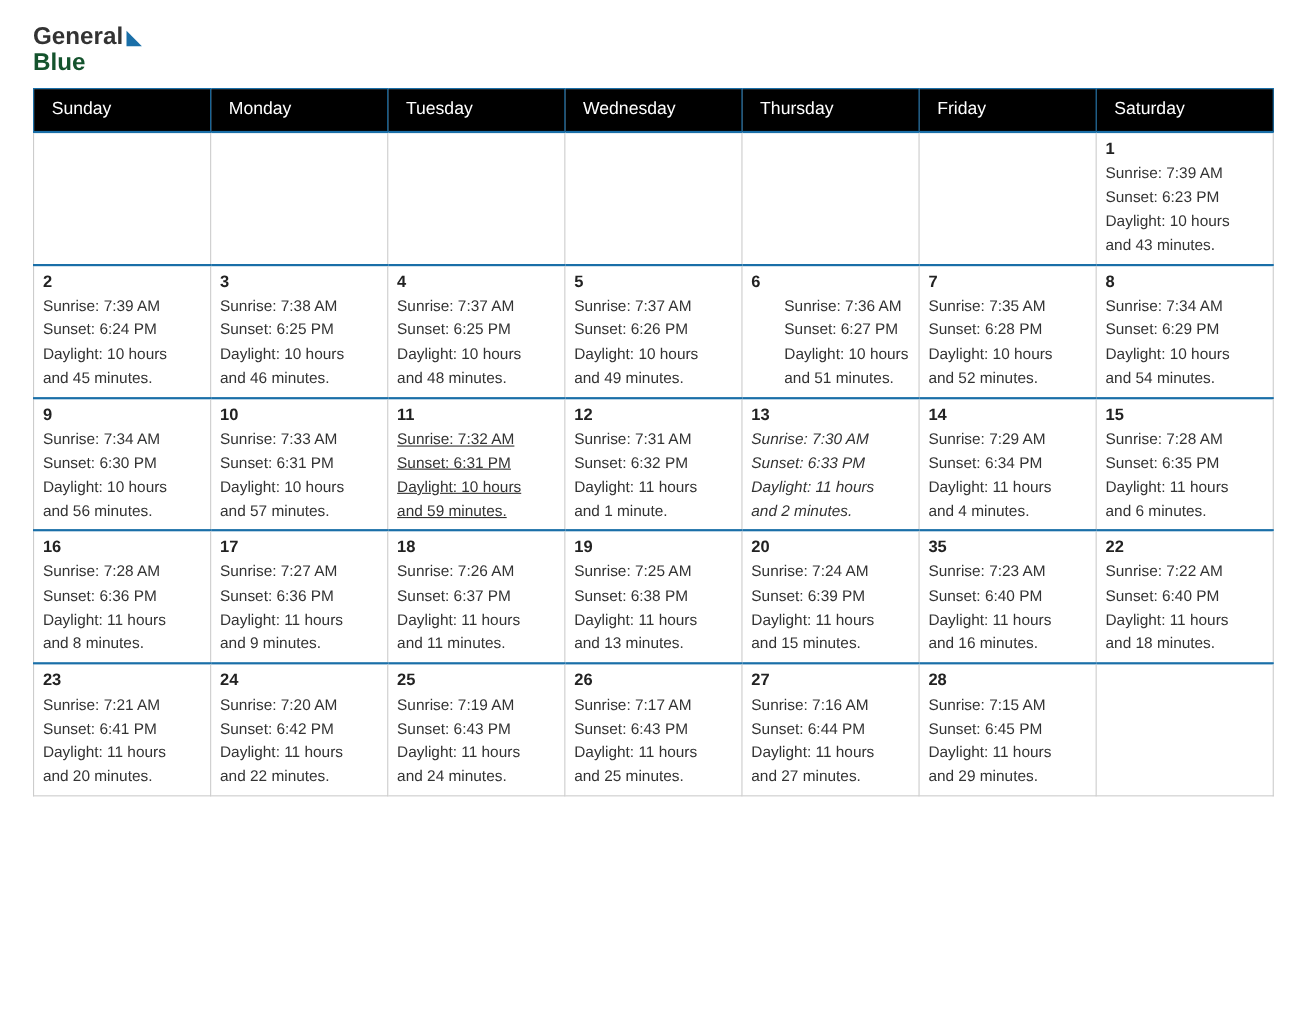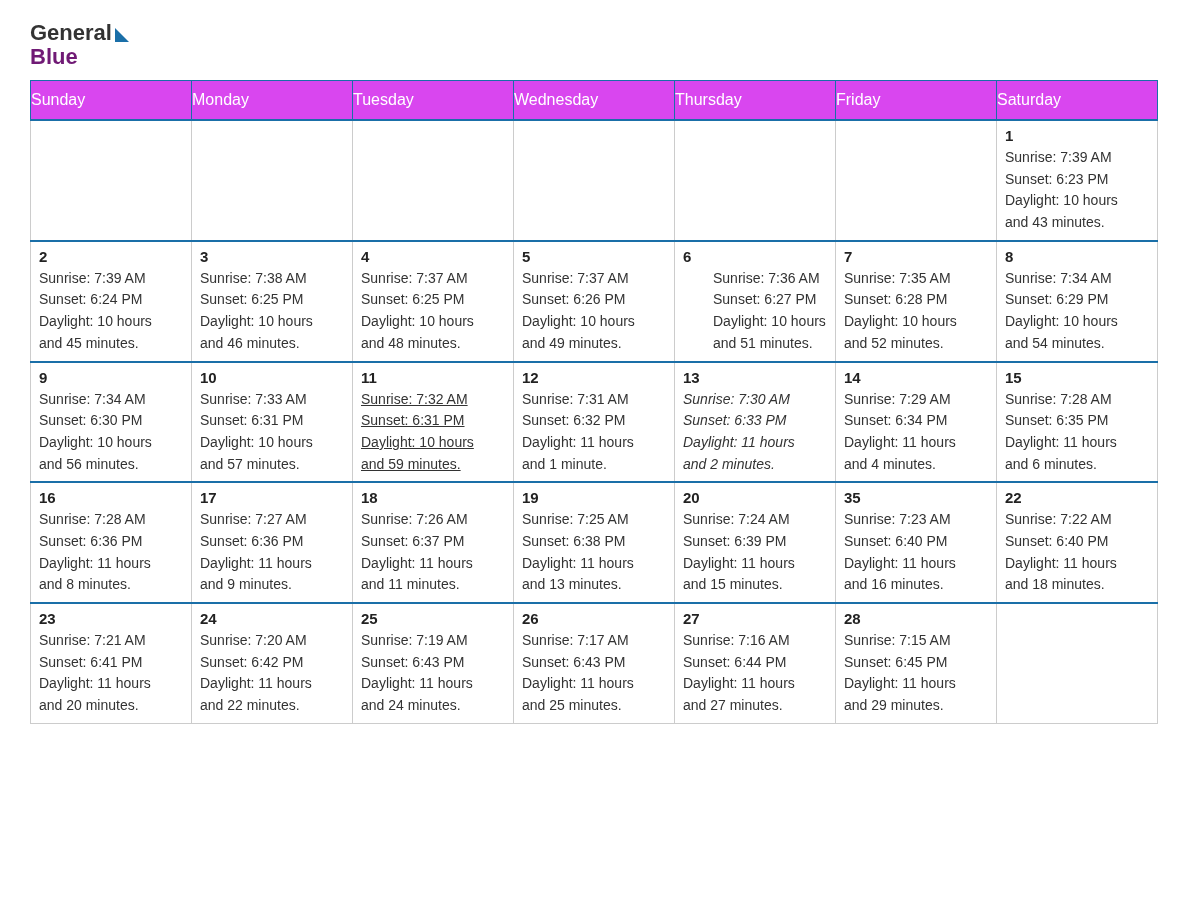--- a/index.html
+++ b/index.html
@@ -36,21 +36,21 @@
       height: 0;
       border-left: 14px solid #1a6fa8;
       border-top: 14px solid transparent;
       border-bottom: 0px solid transparent;
       margin-left: 3px;
       margin-top: 4px;
     }
     .logo-blue {
       font-size: 22px;
       font-weight: bold;
-      color: #701a75;
+      color: #14532d;
       margin-top: -2px;
     }
     .title-section {
       text-align: right;
     }
     .month-title {
       font-size: 48px;
       font-weight: bold;
       color: #222;
       line-height: 1.1;
@@ -59,23 +59,23 @@
       font-size: 20px;
       color: #444;
       margin-top: 4px;
     }
     .calendar {
       width: 100%;
       border-collapse: collapse;
       margin-top: 10px;
     }
     .calendar th {
-      background-color: #d946ef;
+      background-color: #000000;
       color: #fff;
-      padding: 10px 0;
+      padding: 10px 16px;
       text-align: left;
       font-size: 16px;
       font-weight: normal;
       border: 1px solid #1a6fa8;
     }
     .calendar td {
       border: 1px solid #ccc;
       vertical-align: top;
       padding: 6px 8px;
       width: calc(100% / 7);

